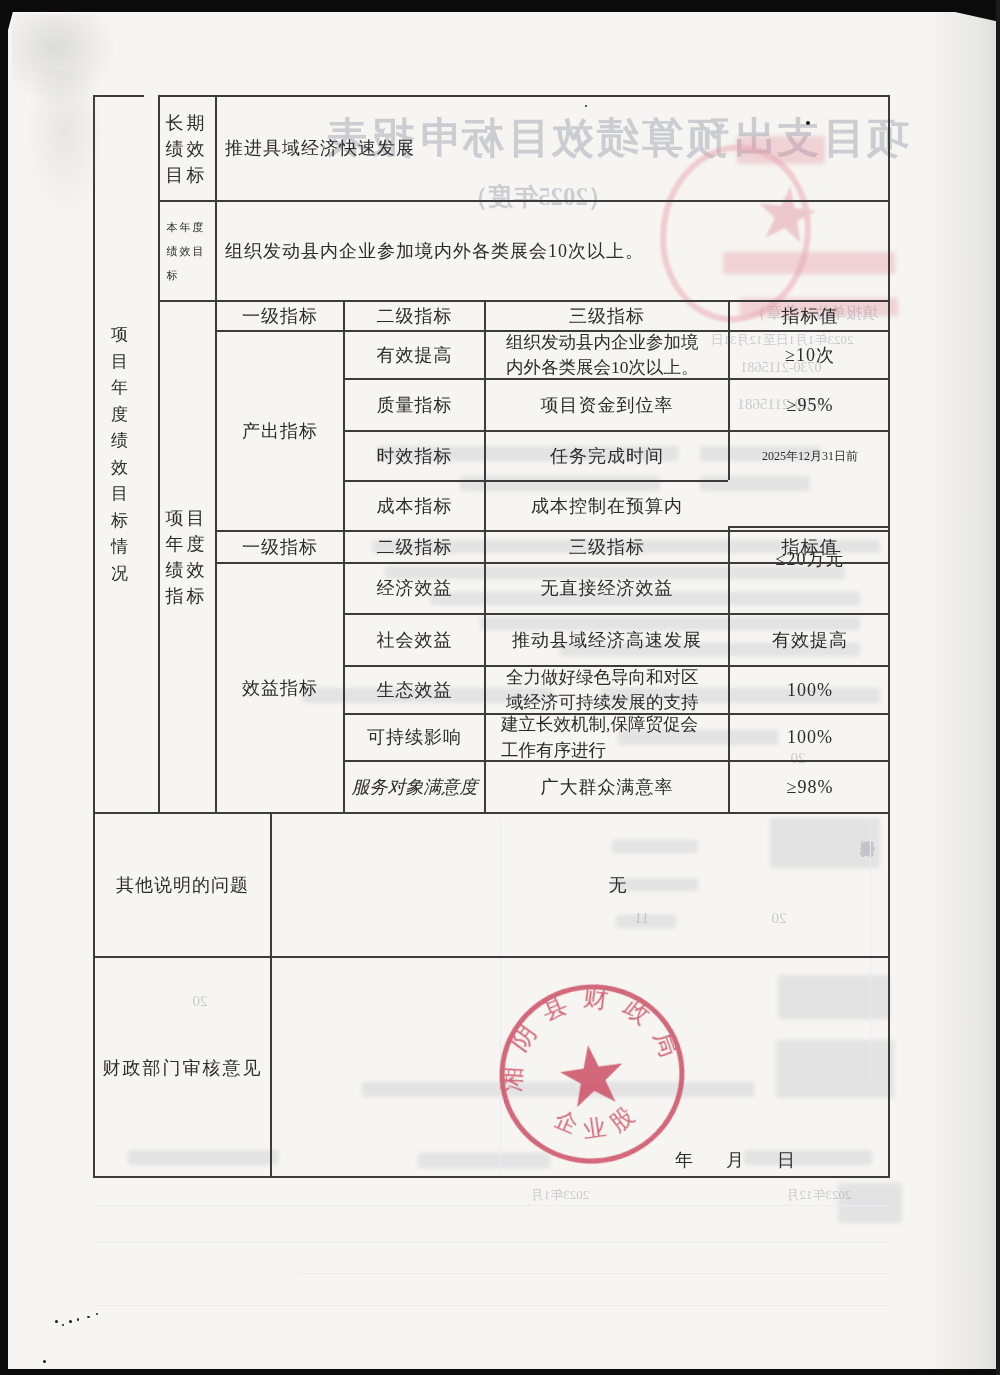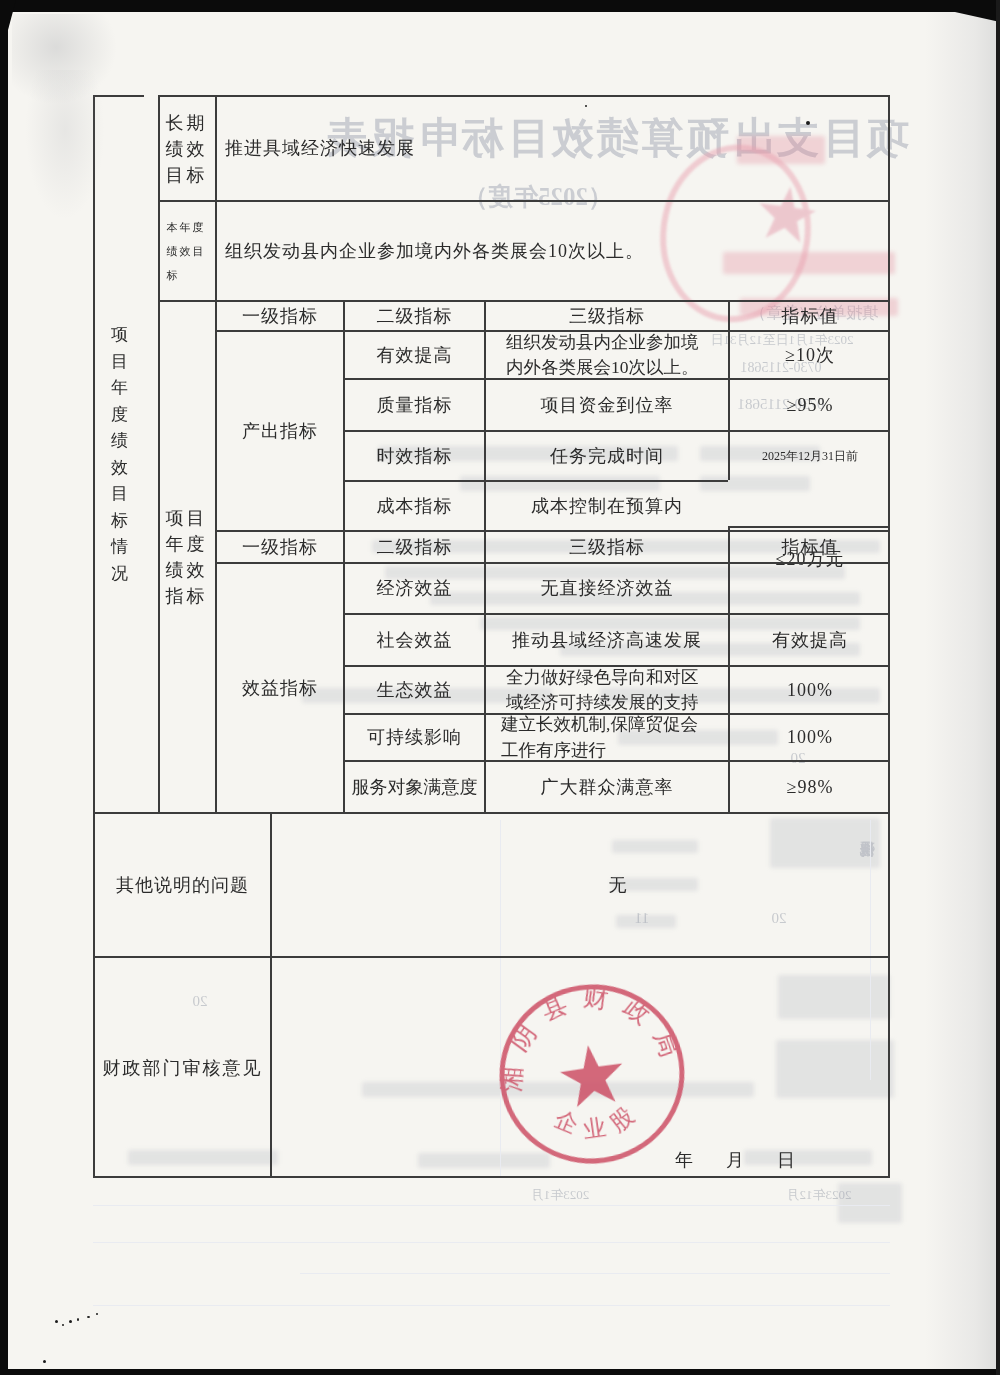--- a/index.html
+++ b/index.html
@@ -157,21 +157,21 @@
         <div class="w200">全力做好绿色导向和对区域经济可持续发展的支持</div>
       </div>
     <div class="cell" style="left:635px;top:570px;width:162px;height:48px;">100%</div>
 
     <div class="cell" style="left:250px;top:618px;width:141px;height:47px;">可持续影响</div>
     <div class="cell" style="left:391px;top:618px;width:244px;height:47px;">
         <div class="w210">建立长效机制,保障贸促会工作有序进行</div>
       </div>
     <div class="cell" style="left:635px;top:618px;width:162px;height:47px;">100%</div>
 
-    <div class="cell" style="left:250px;top:665px;width:141px;height:52px;letter-spacing:0;">服务对象满意度</div>
+    <div class="cell" style="left:250px;top:665px;width:141px;height:52px;letter-spacing:0;font-style:italic;">服务对象满意度</div>
     <div class="cell" style="left:391px;top:665px;width:244px;height:52px;">广大群众满意率</div>
     <div class="cell" style="left:635px;top:665px;width:162px;height:52px;">≥98%</div>
 
     <div class="cell" style="left:0;top:717px;width:177px;height:144px;">其他说明的问题</div>
     <div class="cell" style="left:177px;top:717px;width:620px;height:144px;padding-left:74px;">无</div>
 
     <div class="cell" style="left:0;top:861px;width:177px;height:222px;letter-spacing:2px;">财政部门审核意见</div>
     <div class="cell" style="left:177px;top:861px;width:620px;height:222px;"></div>
 
     <div class="vline" style="left:795px;top:0;width:2px;height:1083px;"></div>

